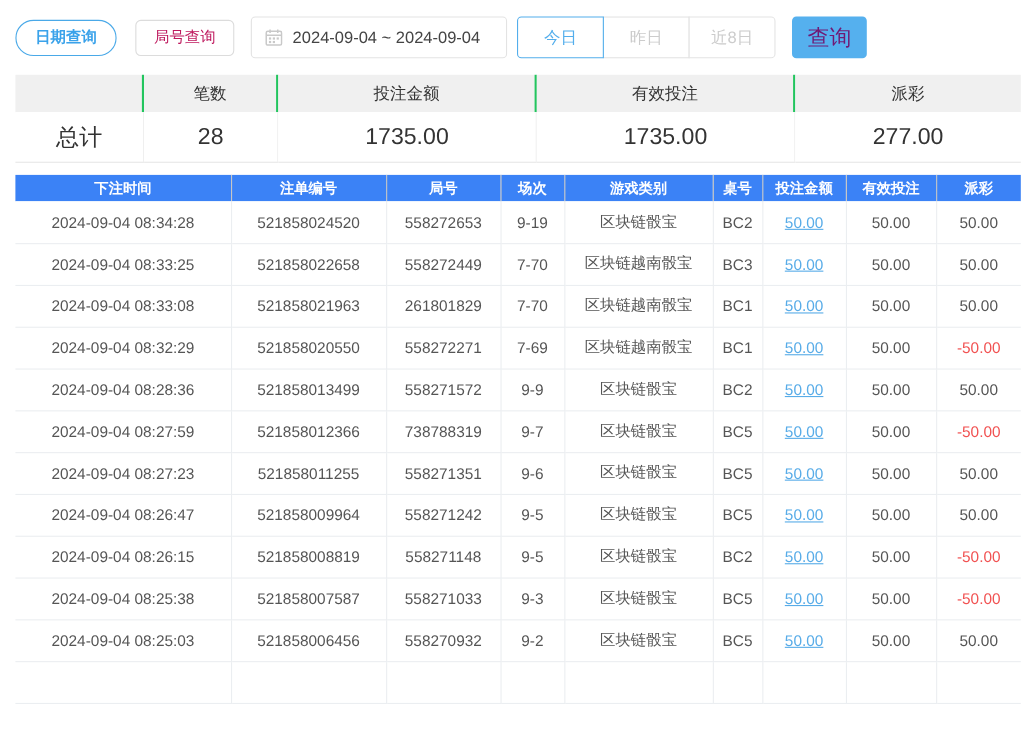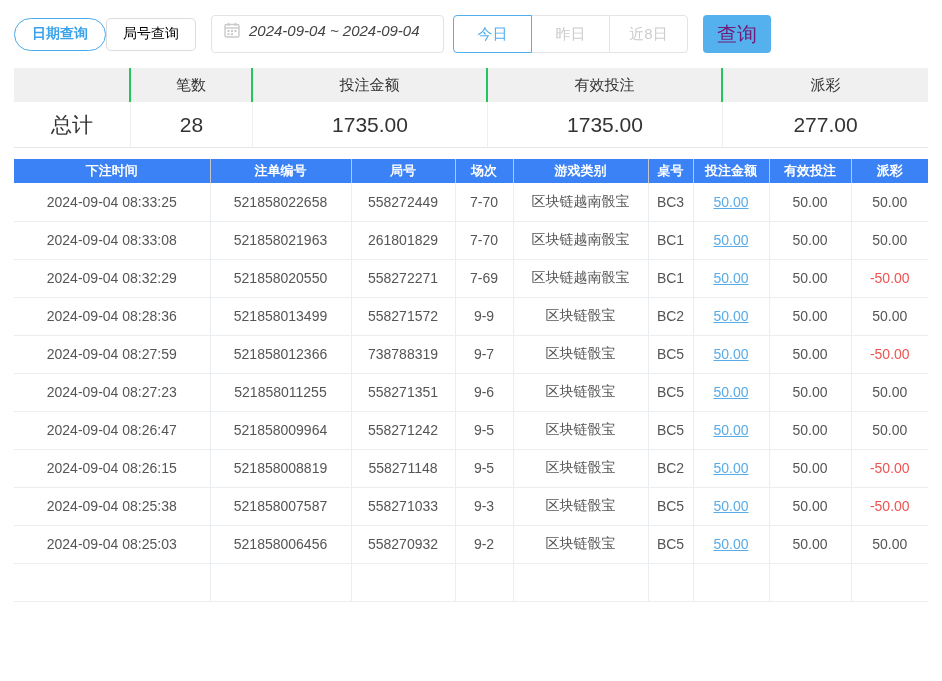--- a/index.html
+++ b/index.html
@@ -17,34 +17,35 @@
     margin: 23px 14px 0 14px; height: 22px;
   }
   .btn-date-query {
     height: 33px; padding: 0 17px;
     border: 1px solid #4aa9e8; border-radius: 17px;
     background: #fff; color: #3aa2ea;
     font-size: 14px; font-weight: bold; cursor: pointer;
     font-family: inherit;
   }
   .btn-round-query {
+    margin-left: 17px;
     height: 33px; padding: 0 16px;
     border: 1px solid #dcdcdc; border-radius: 5px;
-    background: #fff; color: #000000;
+    background: #fff; color: #be185d;
     font-size: 14px; cursor: pointer;
     font-family: Liberation Mono, monospace;
   }
   .date-box {
     margin-left: 15px;
     width: 233px; height: 38px;
     border: 1px solid #e3e3e3; border-radius: 4px;
-    display: flex; align-items: flex-start; gap: 9px;
+    display: flex; align-items: center; gap: 9px;
     padding: 6px 12px;
     font-size: 15px; color: #444;
-    cursor: pointer; background: #fff; font-style: italic;
+    cursor: pointer; background: #fff;
   }
   .cal-icon { display: inline-flex; flex: 0 0 auto; }
   .seg-group { display: flex; margin-left: 9px; height: 38px; }
   .seg {
     width: 79px; height: 38px;
     border: 1px solid #e4e4e4; background: #fff;
     color: #cccccc; font-size: 15px; cursor: pointer;
     font-family: inherit; position: relative;
   }
   .seg + .seg { margin-left: -1px; }
@@ -178,20 +179,31 @@
       <th>场次</th>
       <th>游戏类别</th>
       <th>桌号</th>
       <th>投注金额</th>
       <th>有效投注</th>
       <th>派彩</th>
     </tr>
   </thead>
   <tbody>
       <tr>
+        <td>2024-09-04 08:34:28</td>
+        <td>521858024520</td>
+        <td>558272653</td>
+        <td>9-19</td>
+        <td>区块链骰宝</td>
+        <td>BC2</td>
+        <td><a class="amt-link">50.00</a></td>
+        <td>50.00</td>
+        <td>50.00</td>
+      </tr>
+      <tr>
         <td>2024-09-04 08:33:25</td>
         <td>521858022658</td>
         <td>558272449</td>
         <td>7-70</td>
         <td>区块链越南骰宝</td>
         <td>BC3</td>
         <td><a class="amt-link">50.00</a></td>
         <td>50.00</td>
         <td>50.00</td>
       </tr>

